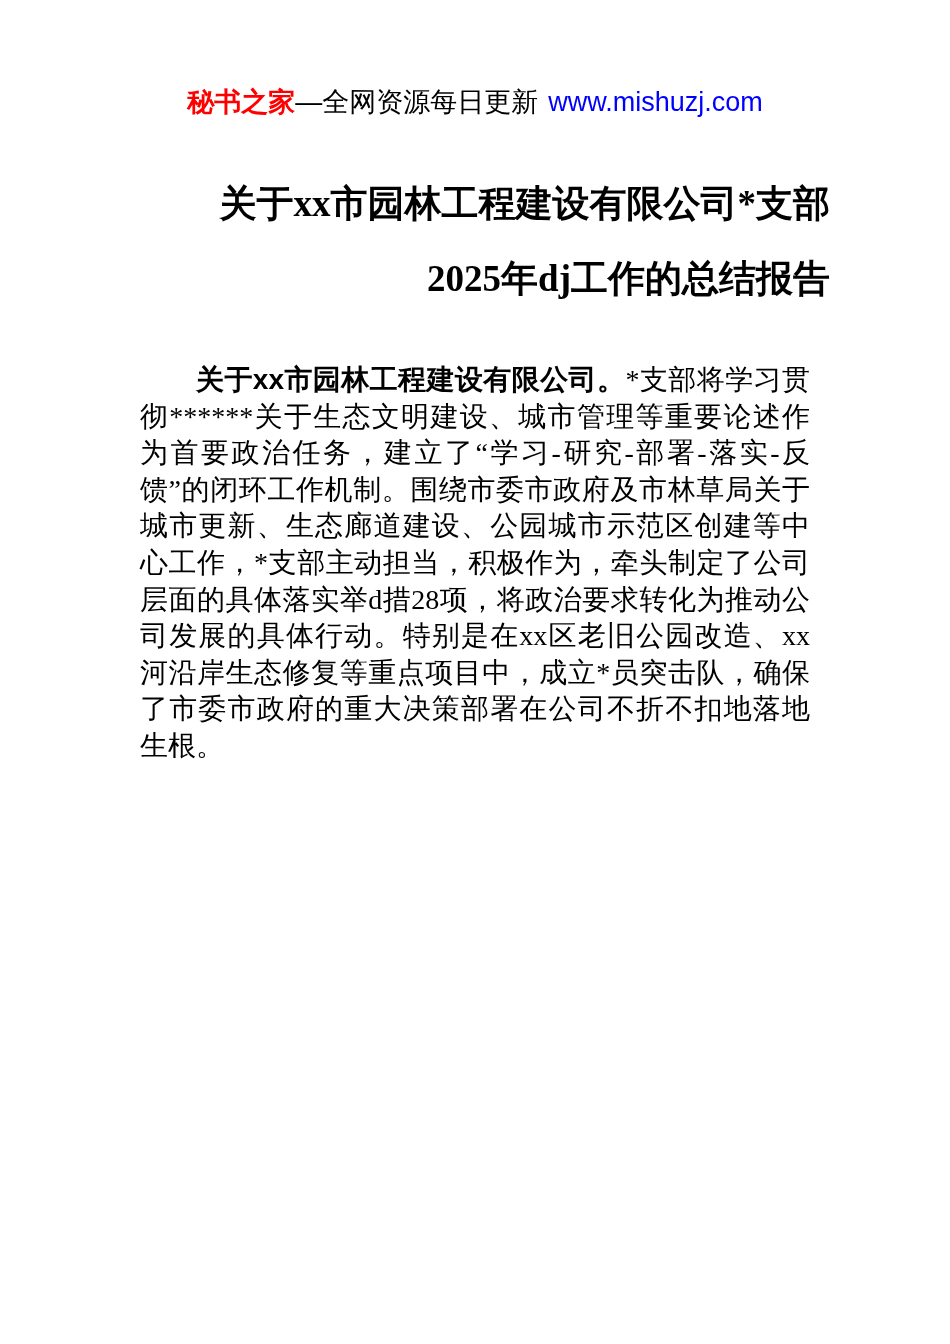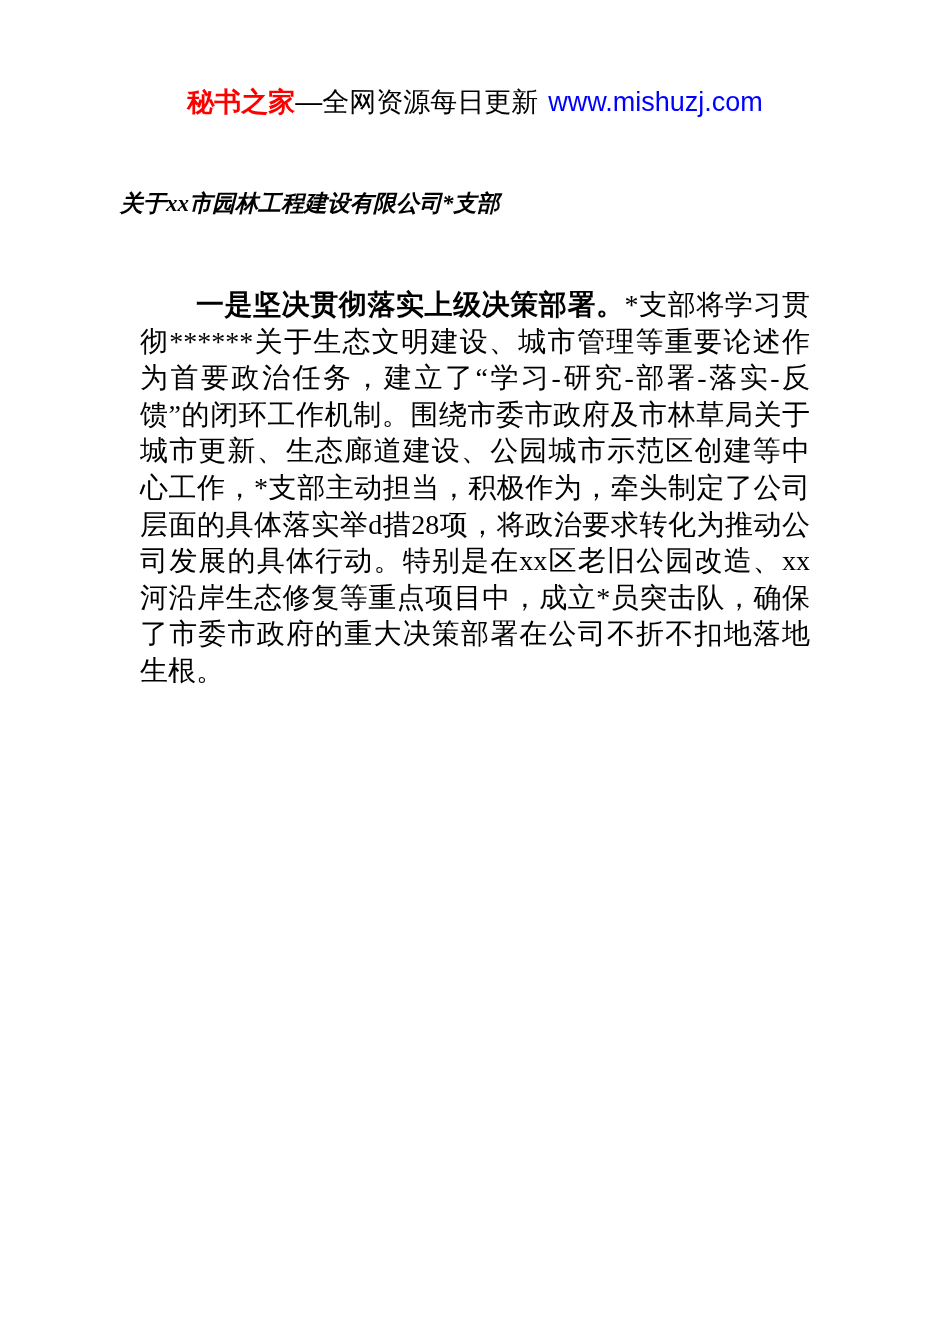--- a/index.html
+++ b/index.html
@@ -32,26 +32,25 @@
     font-weight: bold;
   }
   .url {
     text-decoration: none;
     margin-left: 10px;
     cursor: pointer;
   }
   
   .doc-title {
     margin: 48px 120px 0 120px;
-    text-align: left;
-    font-size: 23px;
+    text-align: right;
+    font-size: 37px;
     font-weight: bold;
     line-height: 75px;
     font-family: "Liberation Serif", "DejaVu Serif", serif;
-    font-style: italic;
   }
   .doc-title .line { display: block; }
   
   .doc-body {
     margin: 46px 140px 0 140px;
     font-size: 28px;
     line-height: 36.6px;
     text-align: justify;
   }
   .doc-body p {
@@ -68,19 +67,20 @@
 <body>
 
 <div class="page">
 
   <div class="site-header">
     <span class="brand" style="color: rgb(255, 0, 0);">秘书之家</span><span class="tagline" style="color: rgb(0, 0, 0);">—全网资源每日更新</span><a class="url" style="color: rgb(0, 0, 255);">www.mishuzj.com</a>
   </div>
 
   <h1 class="doc-title">
     <span class="line">关于xx市园林工程建设有限公司*支部</span>
+    <span class="line">2025年dj工作的总结报告</span>
   </h1>
 
   <div class="doc-body">
-    <p><span class="lead">一是坚决贯彻落实上级决策部署。</span><span>*支部将学习贯彻******关于生态文明建设、城市管理等重要论述作为首要政治任务，建立了“学习-研究-部署-落实-反馈”的闭环工作机制。围绕市委市政府及市林草局关于城市更新、生态廊道建设、公园城市示范区创建等中心工作，*支部主动担当，积极作为，牵头制定了公司层面的具体落实举d措28项，将政治要求转化为推动公司发展的具体行动。特别是在xx区老旧公园改造、xx河沿岸生态修复等重点项目中，成立*员突击队，确保了市委市政府的重大决策部署在公司不折不扣地落地生根。</span></p>
+    <p><span class="lead">关于xx市园林工程建设有限公司。</span><span>*支部将学习贯彻******关于生态文明建设、城市管理等重要论述作为首要政治任务，建立了“学习-研究-部署-落实-反馈”的闭环工作机制。围绕市委市政府及市林草局关于城市更新、生态廊道建设、公园城市示范区创建等中心工作，*支部主动担当，积极作为，牵头制定了公司层面的具体落实举d措28项，将政治要求转化为推动公司发展的具体行动。特别是在xx区老旧公园改造、xx河沿岸生态修复等重点项目中，成立*员突击队，确保了市委市政府的重大决策部署在公司不折不扣地落地生根。</span></p>
   </div>
 
 </div>
 
 </body></html>

